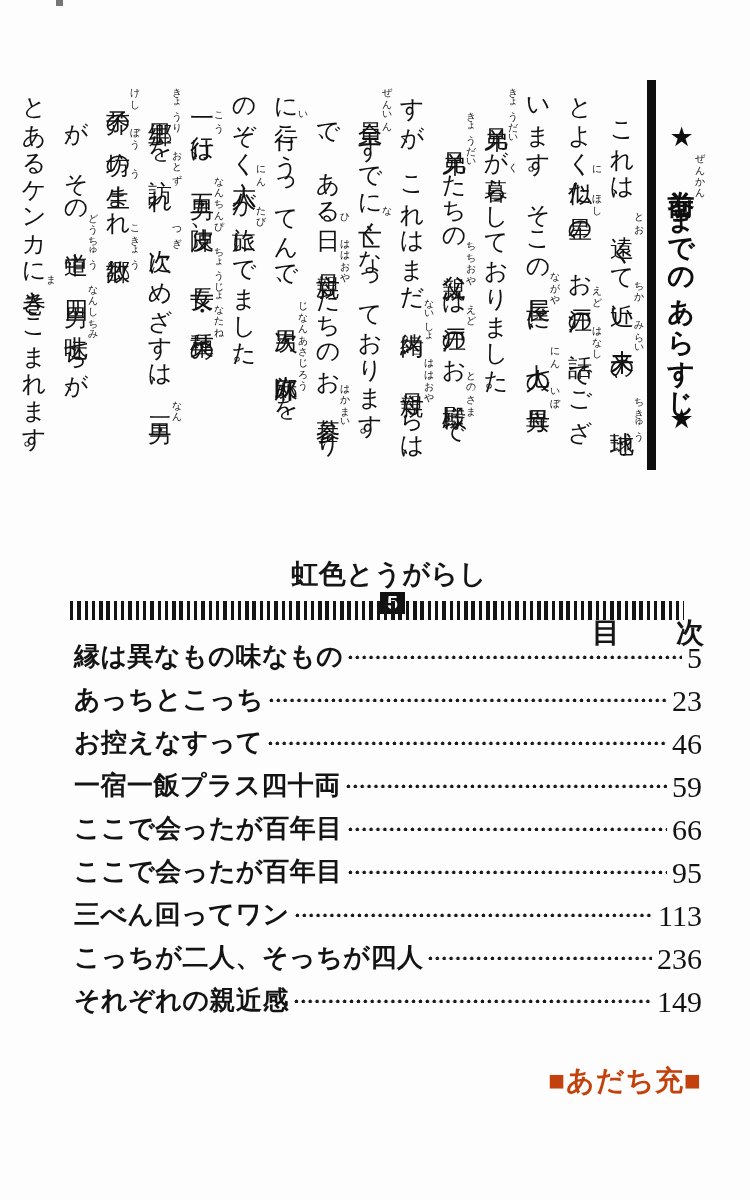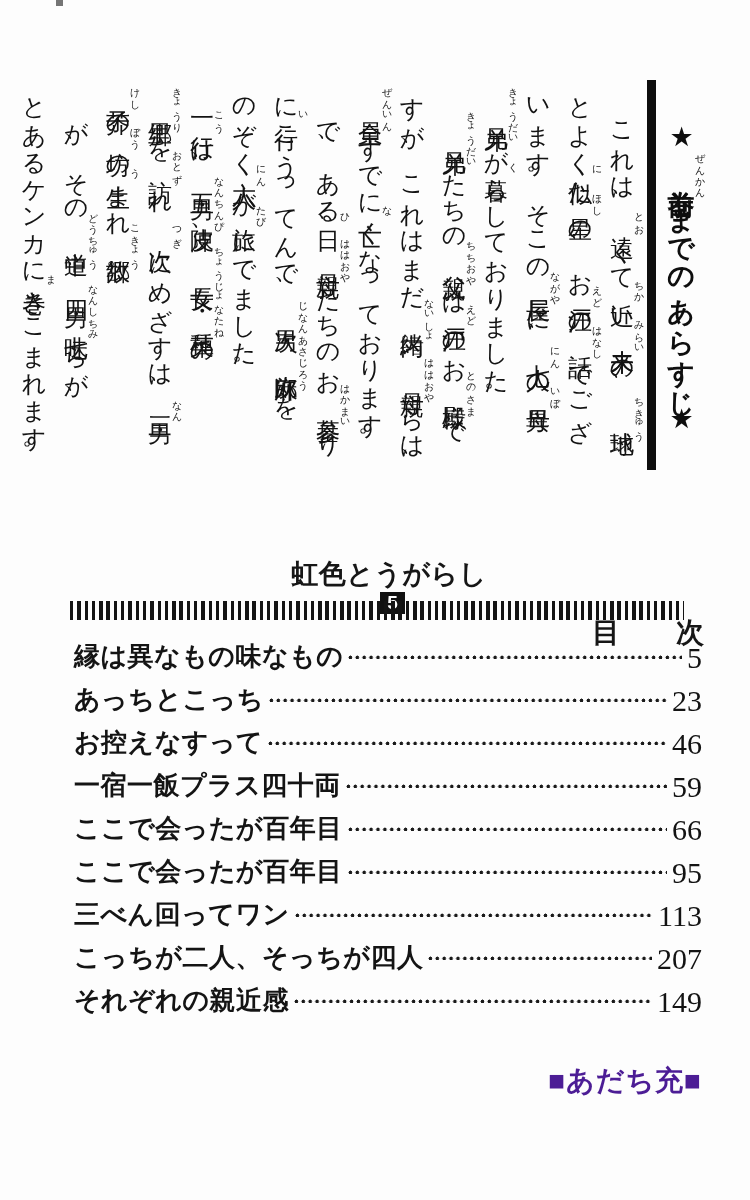--- a/index.html
+++ b/index.html
@@ -85,21 +85,21 @@
   }
   .toc-row .entry-page {
     font-family:"Liberation Serif","DejaVu Serif",serif;
     font-size:30px; color:#131313;
     text-align:right; white-space:nowrap;
     transform:translateY(1px);
   }
   .author-row {
     position:absolute; right:48px; top:1062px;
     font-size:28px; font-weight:bold; letter-spacing:1px;
-    color:#4c1d95;
+    color:#c2410c;
   }
 </style>
 </head>
 <body>
 
 <div class="page">
 
   <div class="artifact"></div>
 
   <section>
@@ -168,21 +168,21 @@
           <span class="entry-page">95</span>
         </div>
         <div class="toc-row">
           <span class="entry-title">三べん回ってワン</span>
           <div class="leader"></div>
           <span class="entry-page">113</span>
         </div>
         <div class="toc-row">
           <span class="entry-title">こっちが二人、そっちが四人</span>
           <div class="leader"></div>
-          <span class="entry-page">207</span>
+          <span class="entry-page">236</span>
         </div>
         <div class="toc-row">
           <span class="entry-title">それぞれの親近感</span>
           <div class="leader"></div>
           <span class="entry-page">149</span>
         </div>
       </div>
 
     <div class="author-row">
       <span>■</span><span>あだち充</span><span>■</span>

